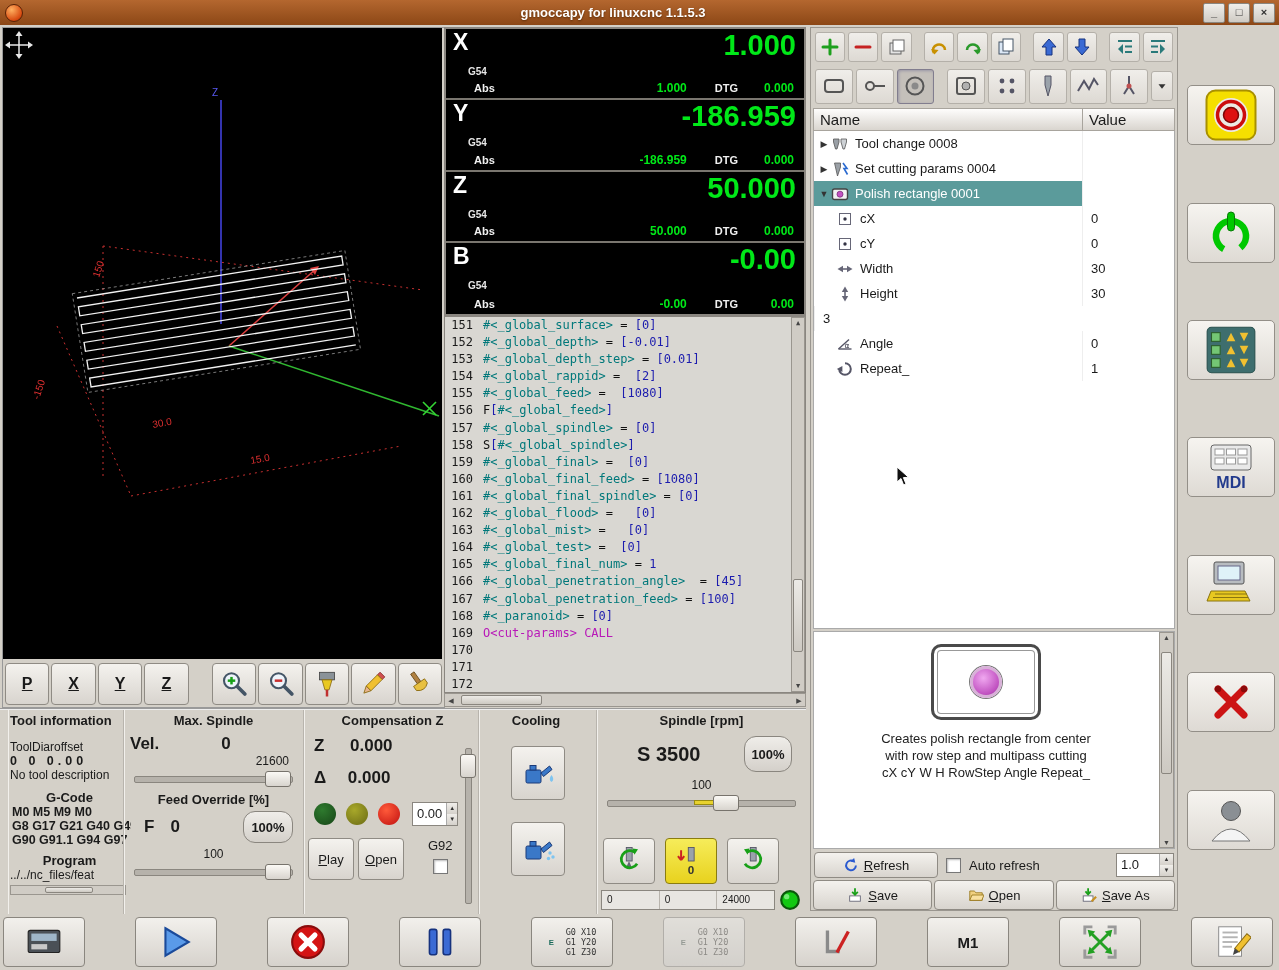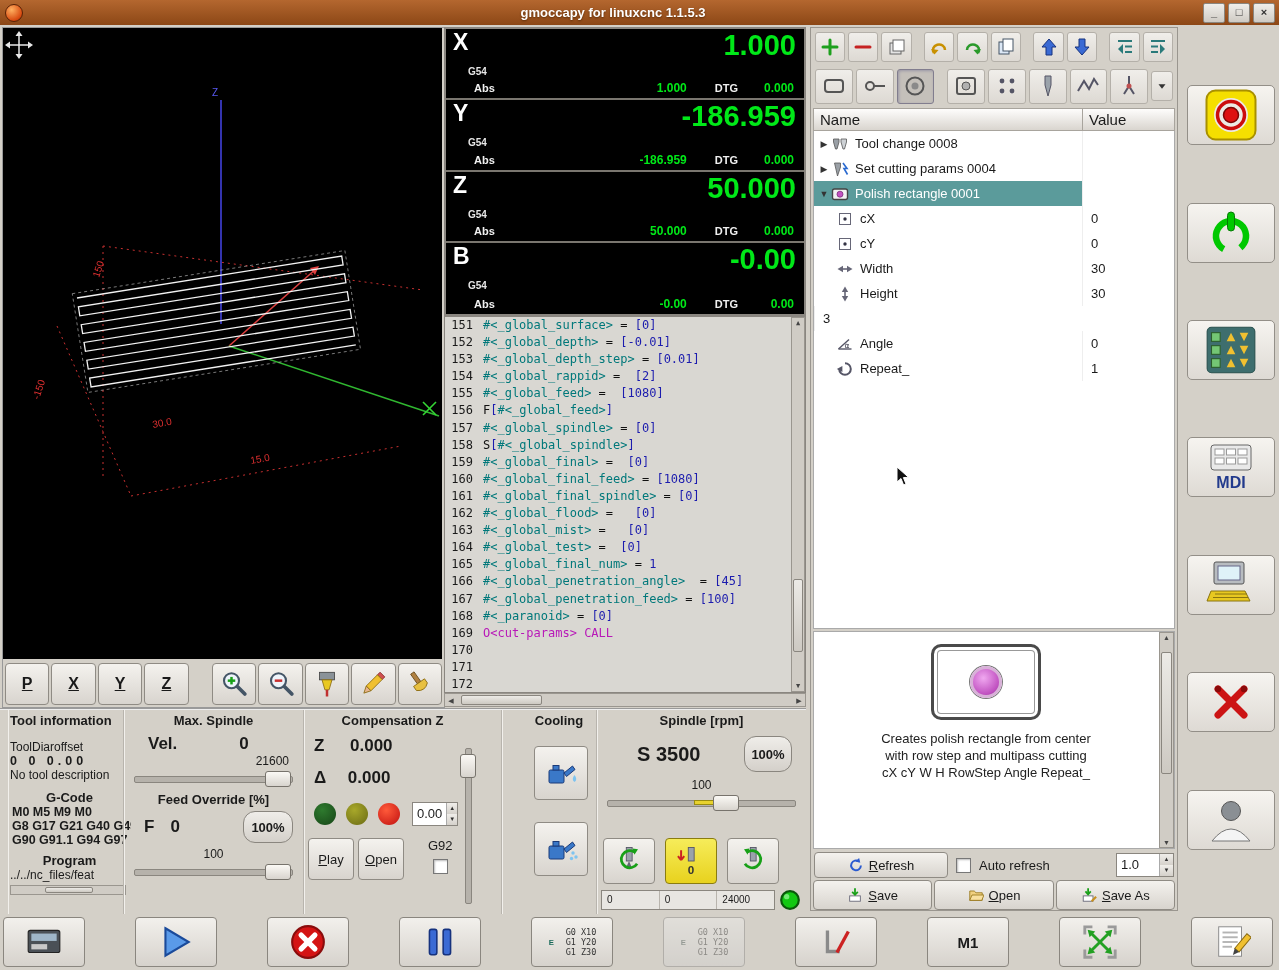--- a/index.html
+++ b/index.html
@@ -72,21 +72,21 @@
   .tind{width:22px;flex:none;}
 
   .info-panel{position:absolute;left:2px;right:2px;top:603px;height:218px;background:#fff;border:1px solid #aaa;box-sizing:border-box;}
   .info-inner{position:absolute;left:0;right:16px;top:0;bottom:0;text-align:center;}
   .feat-img{width:104px;height:70px;margin:12px auto 10px;border:3px solid #4a4a4a;border-radius:10px;background:#fff;display:flex;align-items:center;justify-content:center;box-shadow:inset 0 0 0 3px #fff, inset 0 0 0 4px #999;}
   .feat-dot{width:26px;height:26px;border-radius:50%;background:radial-gradient(circle at 40% 35%,#f0a8f0,#c050c0 70%,#8a2a8a);border:3px solid #d8b0d8;box-shadow:0 0 0 1px #777;}
   .info-line{font-size:13px;line-height:17px;color:#222;}
 
   .refresh-row{position:absolute;left:3px;right:3px;top:824px;height:26px;display:flex;align-items:center;gap:8px;}
   .btn{background:linear-gradient(#f4f2ee,#d8d4ce);border:1px solid #8f8b84;border-radius:4px;display:flex;align-items:center;justify-content:center;gap:5px;font-size:13px;box-sizing:border-box;}
-  .refresh-btn{width:134px;height:26px;}
+  .refresh-btn{width:124px;height:26px;}
   .cb{width:13px;height:13px;background:#fff;border:1px solid #777;box-shadow:inset 1px 1px 2px #bbb;flex:none;}
   .spin{margin-left:auto;width:58px;height:24px;background:#fff;border:1px solid #8a867f;display:flex;box-sizing:border-box;}
   .spin-val{flex:1;padding:3px 4px;font-size:13px;}
   .spin-btns{width:13px;border-left:1px solid #aaa;display:flex;flex-direction:column;}
   .spin-btns div{flex:1;font-size:6px;text-align:center;line-height:10px;background:linear-gradient(#f0eeea,#d5d1cb);color:#333;}
   .save-row{position:absolute;left:2px;right:2px;top:852px;height:30px;display:flex;gap:2px;}
   .save-row .btn{flex:1;height:30px;}
 
   
   .side{position:absolute;left:1183px;top:27px;width:94px;height:884px;}
@@ -791,21 +791,21 @@
         </div>
       <div class="shead" style="margin-top:6px">Program</div>
       <div class="tiline">../../nc_files/feat</div>
       <div class="sb" style="position:relative;left:2px;width:116px;height:10px;margin-top:3px">
         <div class="sb-thumb" style="top:1px;bottom:1px;left:30%;width:40%"></div>
       </div>
     </div>
 
     <div class="bsec" style="left:123px;width:180px">
       <div class="sh shead">Max. Spindle</div>
-      <div style="display:flex;padding:6px 14px 0 24px">
+      <div style="display:flex;padding:6px 14px 0 6px">
         <span class="bigv">Vel.</span>
         <span class="bigv" style="margin-left:62px">0</span>
       </div>
       <div style="text-align:right;padding-right:14px;font-size:12px">21600</div>
       <div class="hslider" style="margin:2px 10px 0">
         <div class="track"></div>
           <div class="handle" style="right:2px"></div>
       </div>
       <div class="shead" style="margin-top:6px">Feed Override [%]</div>
       <div style="display:flex;align-items:center;padding:4px 10px 0 20px">
@@ -849,21 +849,21 @@
           <div>G92</div>
           <div class="cb" style="margin:6px auto 0"></div>
         </div>
       </div>
       <div class="vslider" style="right:6px;top:38px;bottom:10px">
         <div class="track"></div>
           <div class="handle" style="top:6px"></div>
       </div>
     </div>
 
-    <div class="bsec" style="left:501px;width:115px">
+    <div class="bsec" style="left:478px;width:115px">
       <div class="shead">Cooling</div>
       <div class="sqbtn" style="position:absolute;left:32px;top:36px;width:54px;height:54px">
         <span class="icon" style="width:36px;height:36px" id="floodIco">
             <svg viewBox="0 0 36 36">
               <rect x="6" y="15" width="15" height="13" rx="1.5" fill="#3a78c8" stroke="#1a3a78"></rect>
               <rect x="10" y="10.5" width="6" height="4.5" fill="#3a78c8" stroke="#1a3a78"></rect>
               <path d="M21 18 l8.5 -7 l2.5 3.5 l-8.5 7 z" fill="#3a78c8" stroke="#1a3a78"></path>
               <path d="M31.5 20 q3.5 4.5 0 7 q-3.5 -2.5 0 -7" fill="#7ec4f0"></path>
             </svg>
           </span>

